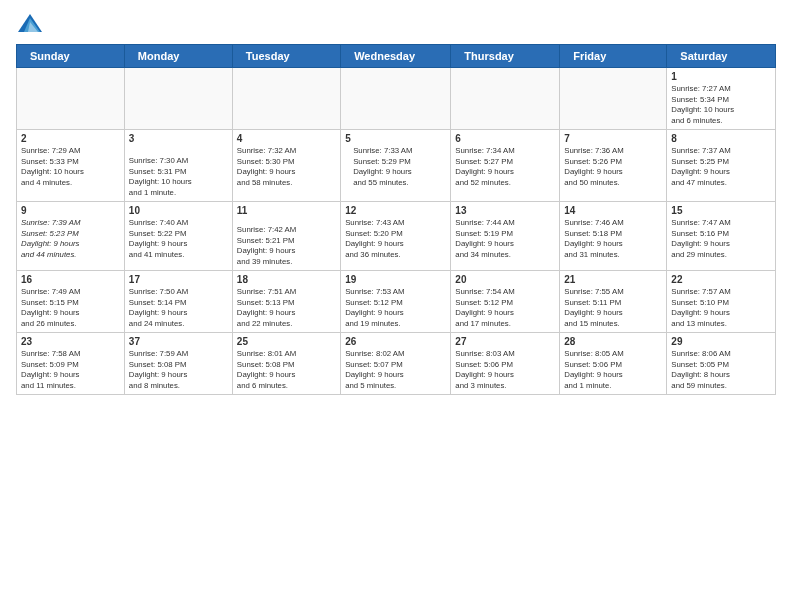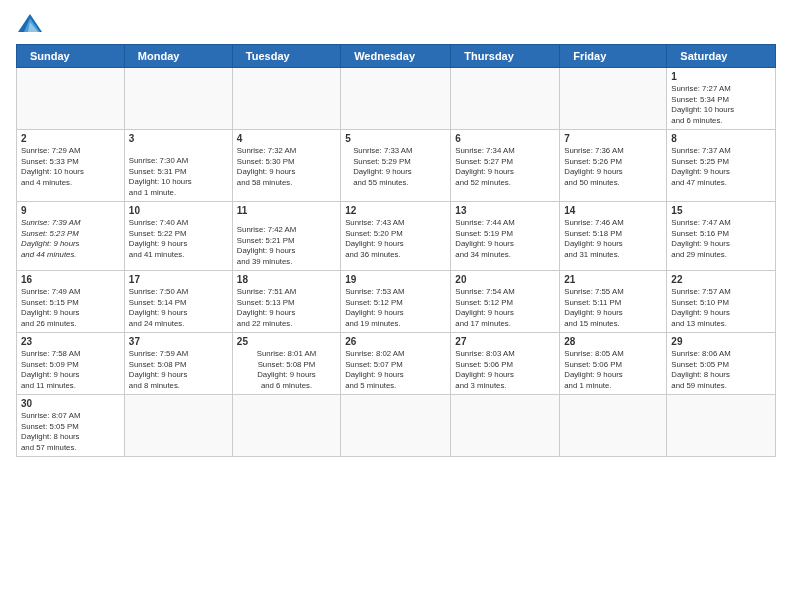--- a/index.html
+++ b/index.html
@@ -302,21 +302,21 @@
           </td>
           <td>
             <div class="day-num">37</div>
             <div class="day-info" style="white-space: pre-line;">Sunrise: 7:59 AM
 Sunset: 5:08 PM
 Daylight: 9 hours
 and 8 minutes.</div>
           </td>
           <td>
             <div class="day-num">25</div>
-            <div class="day-info" style="white-space: pre-line; text-align: center;">Sunrise: 8:01 AM
+            <div class="day-info" style="white-space: pre-line;">Sunrise: 8:01 AM
 Sunset: 5:08 PM
 Daylight: 9 hours
 and 6 minutes.</div>
           </td>
           <td>
             <div class="day-num">26</div>
             <div class="day-info" style="white-space: pre-line;">Sunrise: 8:02 AM
 Sunset: 5:07 PM
 Daylight: 9 hours
 and 5 minutes.</div>
@@ -336,30 +336,15 @@
 and 1 minute.</div>
           </td>
           <td>
             <div class="day-num">29</div>
             <div class="day-info" style="white-space: pre-line;">Sunrise: 8:06 AM
 Sunset: 5:05 PM
 Daylight: 8 hours
 and 59 minutes.</div>
           </td>
         </tr>
-        <tr>
-          <td>
-            <div class="day-num">30</div>
-            <div class="day-info" style="white-space: pre-line;">Sunrise: 8:07 AM
-Sunset: 5:05 PM
-Daylight: 8 hours
-and 57 minutes.</div>
-          </td>
-          <td class="empty"></td>
-          <td class="empty"></td>
-          <td class="empty"></td>
-          <td class="empty"></td>
-          <td class="empty"></td>
-          <td class="empty"></td>
-        </tr>
       </tbody>
   </table>
 </div>
 
 </body></html>

